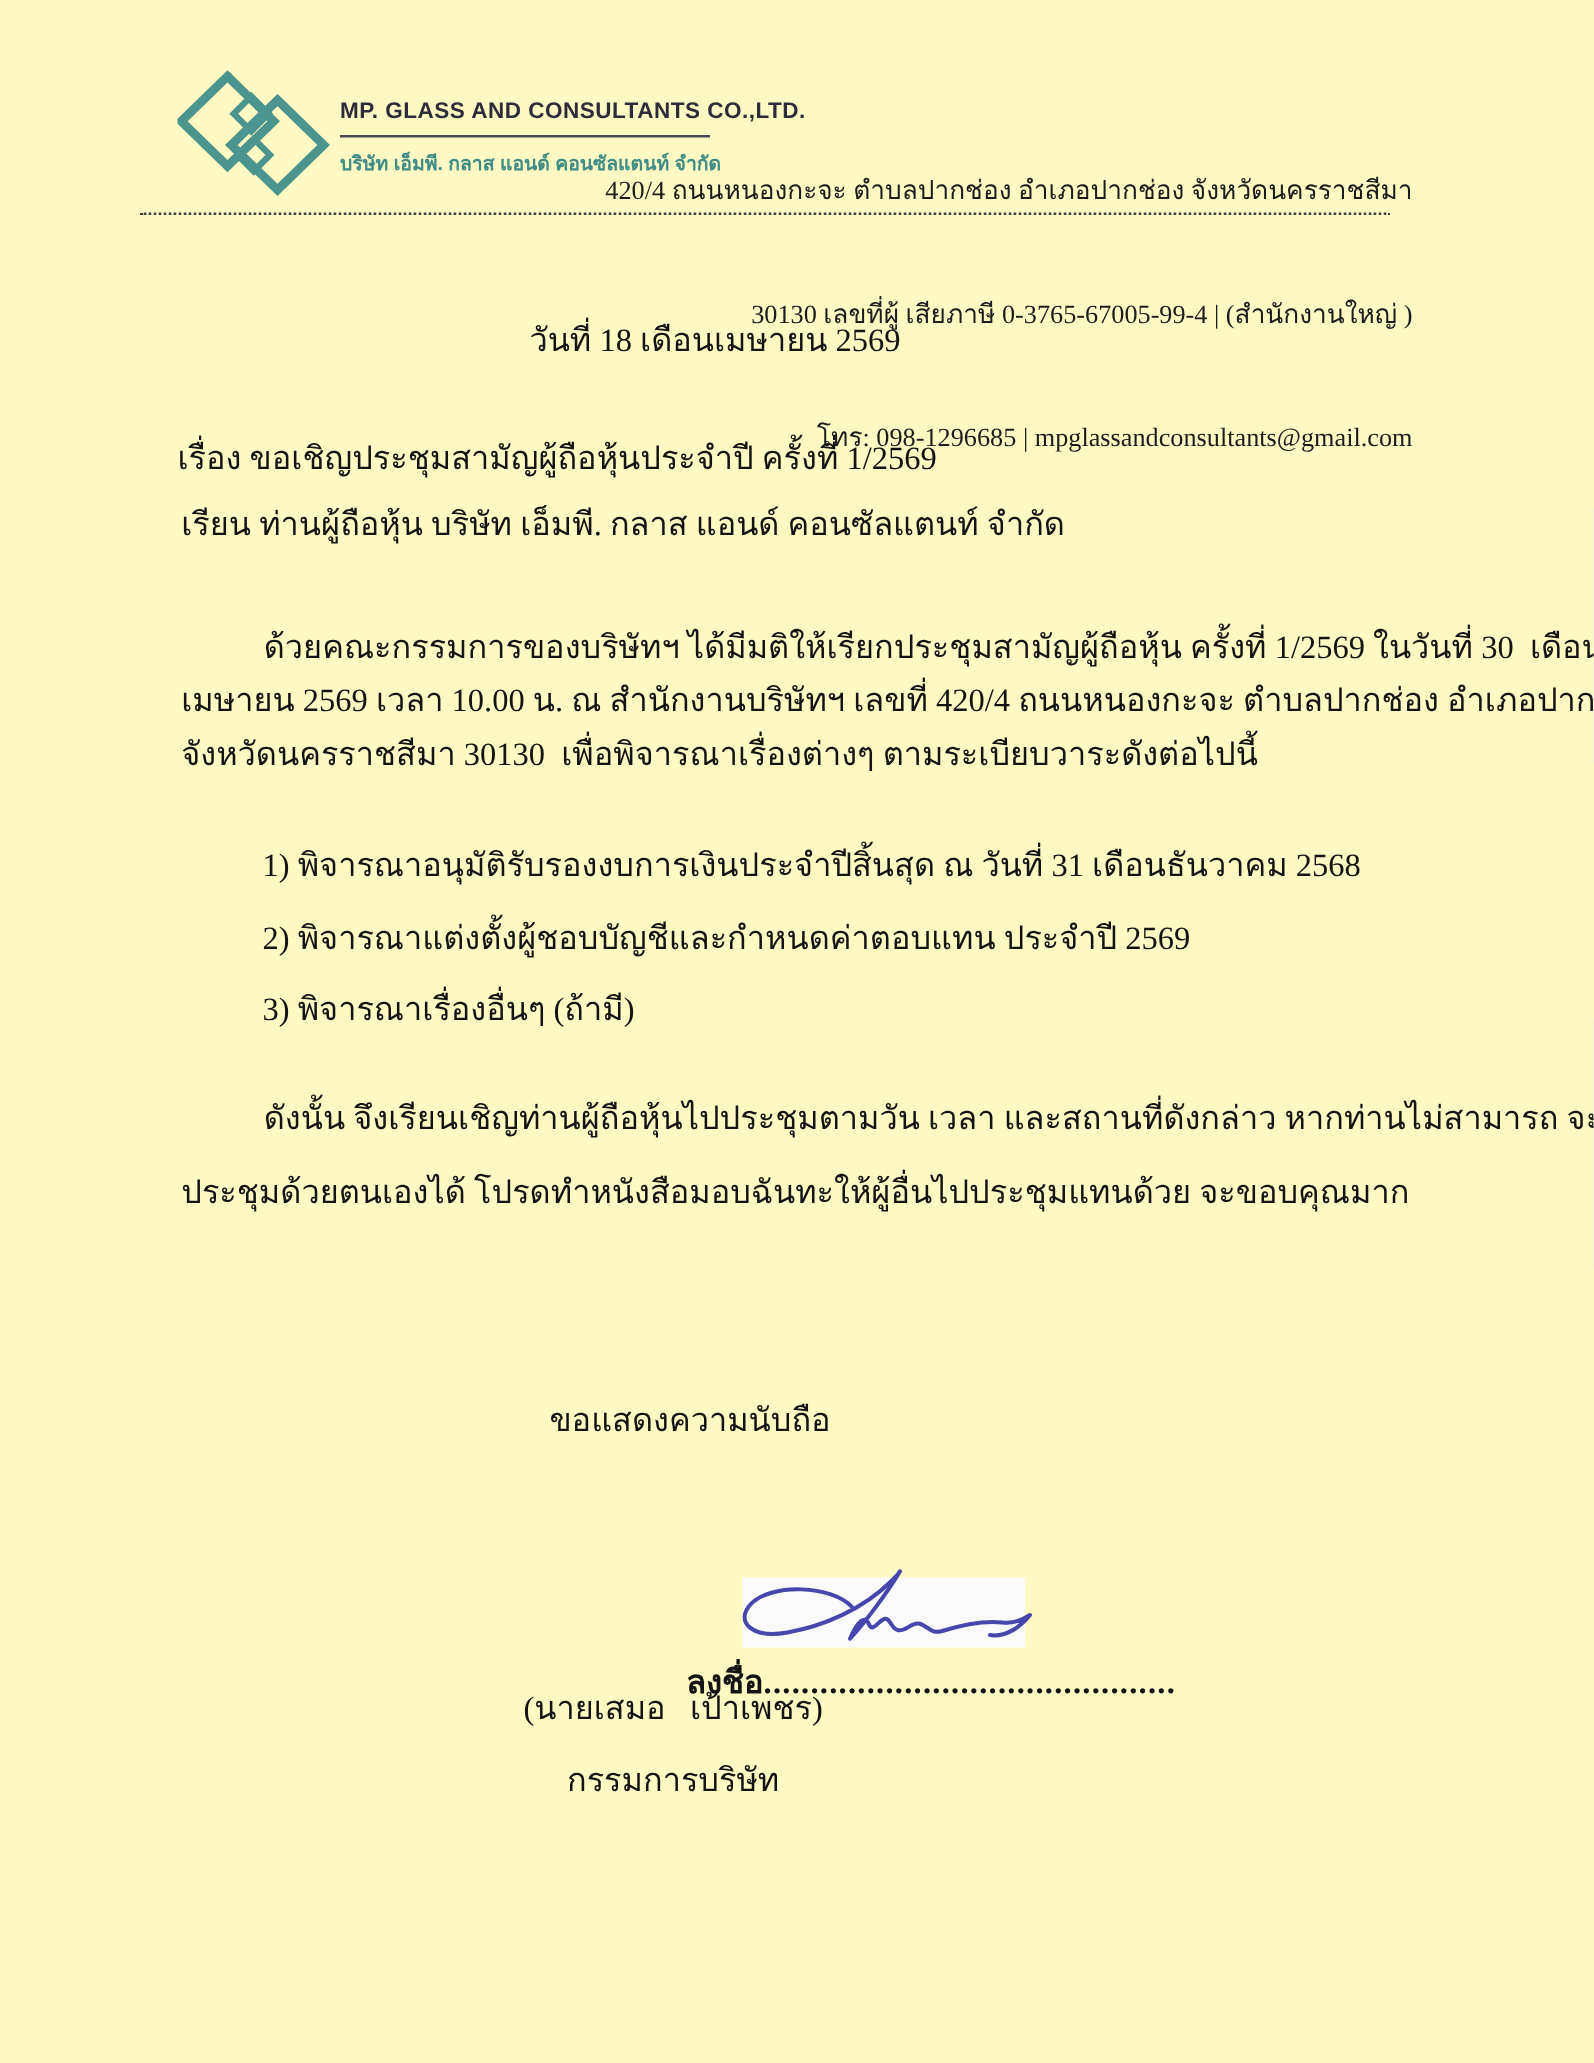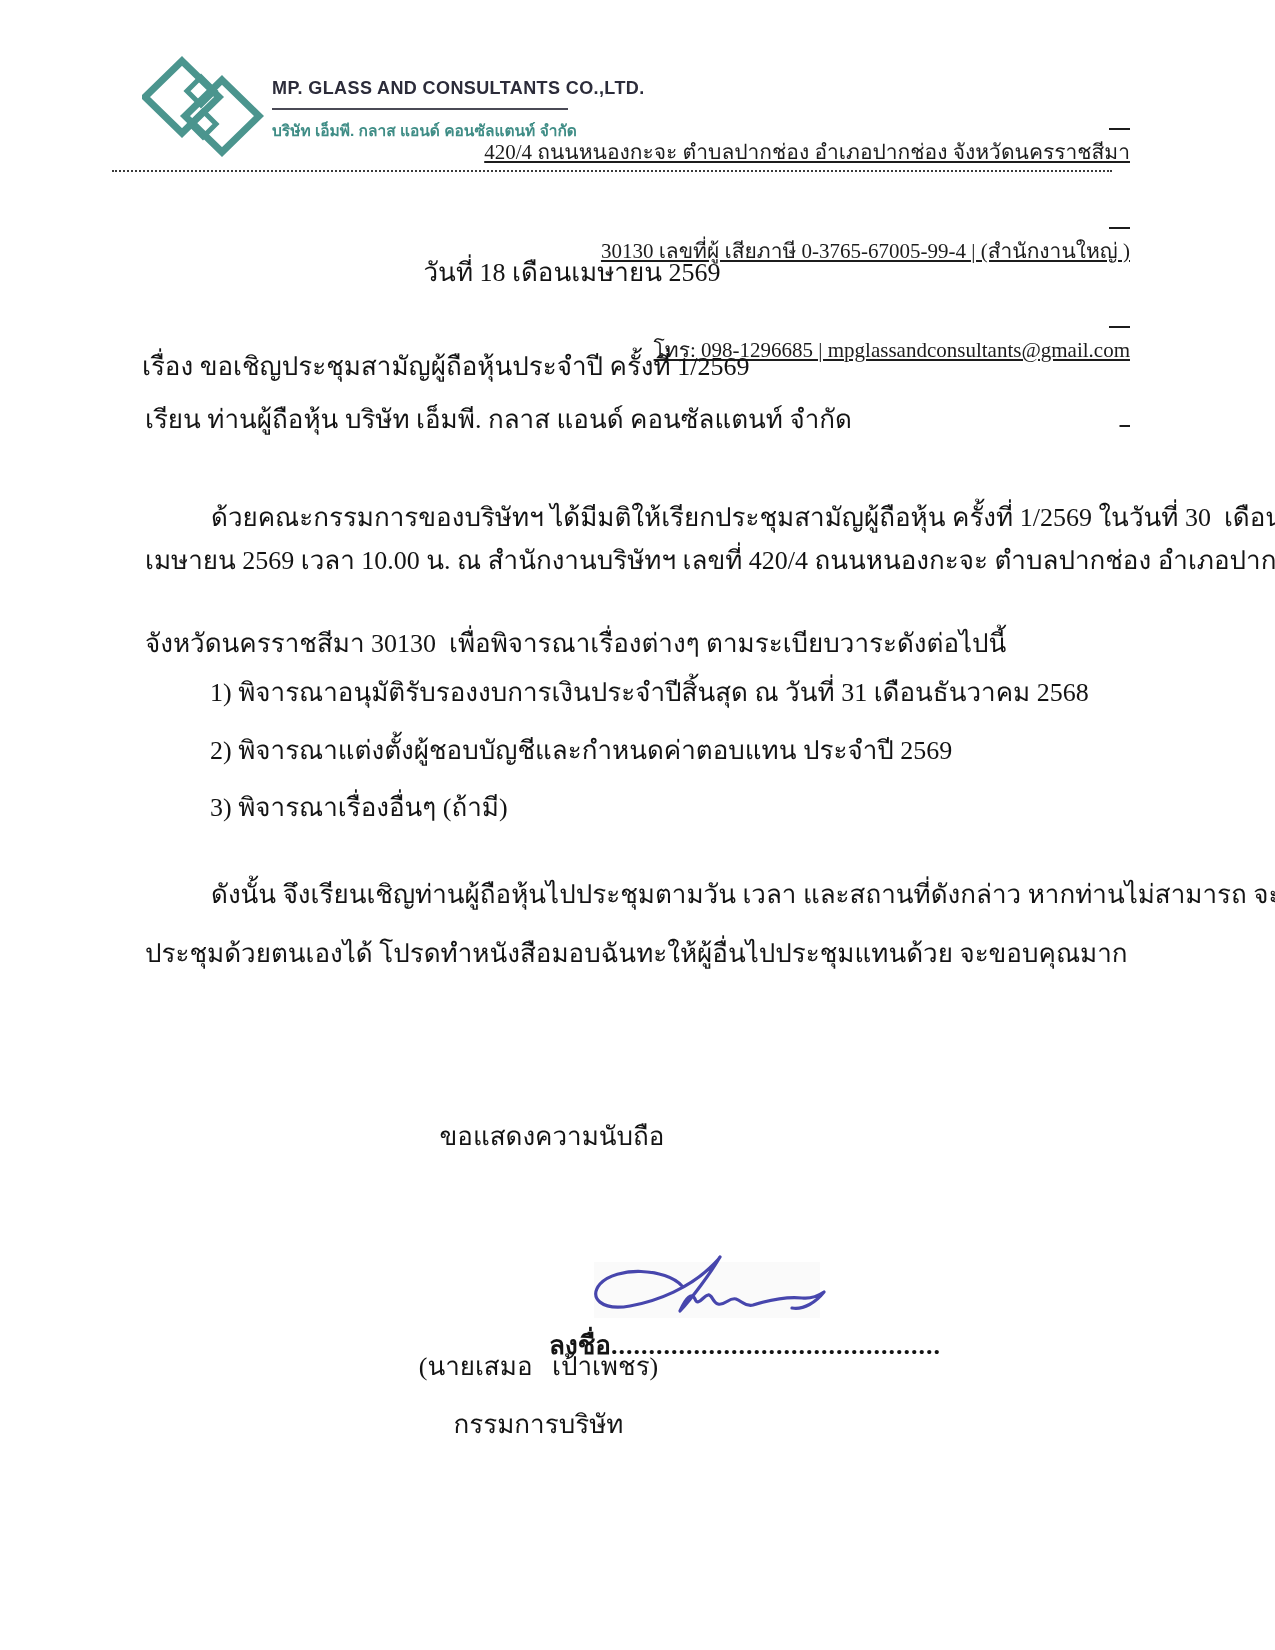--- a/index.html
+++ b/index.html
@@ -1,20 +1,20 @@
 <!DOCTYPE html>
 <html><head>
 <meta charset="utf-8">
 <style>
   html,body{margin:0;padding:0;background:#e8e8e8;}
   .page{
     position:relative;
     width:1275px;height:1650px;
     margin:0 auto;
-    background:#ffffff;
+    background:#fef9c3;
     overflow:hidden;
     font-family:"Liberation Serif","DejaVu Serif",serif;
     color:#141414;
   }
   .abs{position:absolute;}
   .tline{white-space:pre;font-size:26px;line-height:1.15;}
   
   .en-name{
     font-family:"Liberation Sans","DejaVu Sans",sans-serif;
     font-weight:bold;font-size:18px;letter-spacing:.4px;color:#2c2c3a;white-space:pre;
@@ -46,37 +46,37 @@
       <path d="M 80,24 L 117,60 L 80,96 L 43,60 Z" stroke-width="7"></path>
       <path d="M 59,21 L 73,35 L 59,49 L 45,35 Z" stroke-width="5"></path>
       <path d="M 61,55 L 74,68 L 61,81 L 48,68 Z" stroke-width="5"></path>
     </g>
   </svg>
 
   <div class="abs en-name" style="left:272px;top:78px;">MP. GLASS AND CONSULTANTS CO.,LTD.</div>
   <div class="abs en-underline" style="left:272px;top:100px;width:296px;height:8px;"></div>
   <div class="abs th-name" style="left:272px;top:118px;text-align:center;">บริษัท เอ็มพี. กลาส แอนด์ คอนซัลแตนท์ จำกัด</div>
 
-  <div class="abs addr" style="right:145px;top:70px;text-decoration:underline;">
+  <div class="abs addr" style="right:145px;top:70px;">
     <div>420/4 ถนนหนองกะจะ ตำบลปากช่อง อำเภอปากช่อง จังหวัดนครราชสีมา</div>
     <div>30130 เลขที่ผู้ เสียภาษี 0-3765-67005-99-4 | (สำนักงานใหญ่ )</div>
     <div>โทร: 098-1296685 | mpglassandconsultants@gmail.com</div>
   </div>
 
   <div class="abs dotted-rule" style="left:112px;top:162px;width:1000px;"></div>
 
   <div class="abs tline center-line" style="top:258px;padding-left:95px;box-sizing:border-box;">วันที่ 18 เดือนเมษายน 2569</div>
 
   <div class="abs tline" style="left:142px;top:352px;">เรื่อง ขอเชิญประชุมสามัญผู้ถือหุ้นประจำปี ครั้งที่ 1/2569</div>
 
   <div class="abs tline" style="left:145px;top:405px;">เรียน ท่านผู้ถือหุ้น บริษัท เอ็มพี. กลาส แอนด์ คอนซัลแตนท์ จำกัด</div>
 
   <div class="abs tline indent" style="left:145px;top:503px;">ด้วยคณะกรรมการของบริษัทฯ ได้มีมติให้เรียกประชุมสามัญผู้ถือหุ้น ครั้งที่ 1/2569 ในวันที่ 30  เดือน</div>
   <div class="abs tline" style="left:145px;top:546px;">เมษายน 2569 เวลา 10.00 น. ณ สำนักงานบริษัทฯ เลขที่ 420/4 ถนนหนองกะจะ ตำบลปากช่อง อำเภอปากช่อง</div>
-  <div class="abs tline" style="left:145px;top:589px;margin-top:40px;">จังหวัดนครราชสีมา 30130  เพื่อพิจารณาเรื่องต่างๆ ตามระเบียบวาระดังต่อไปนี้</div>
+  <div class="abs tline" style="left:145px;top:589px;">จังหวัดนครราชสีมา 30130  เพื่อพิจารณาเรื่องต่างๆ ตามระเบียบวาระดังต่อไปนี้</div>
 
   <div class="abs tline" style="left:210px;top:678px;">1) พิจารณาอนุมัติรับรองงบการเงินประจำปีสิ้นสุด ณ วันที่ 31 เดือนธันวาคม 2568</div>
   <div class="abs tline" style="left:210px;top:736px;">2) พิจารณาแต่งตั้งผู้ชอบบัญชีและกำหนดค่าตอบแทน ประจำปี 2569</div>
   <div class="abs tline" style="left:210px;top:793px;">3) พิจารณาเรื่องอื่นๆ (ถ้ามี)</div>
 
   <div class="abs tline indent" style="left:145px;top:880px;">ดังนั้น จึงเรียนเชิญท่านผู้ถือหุ้นไปประชุมตามวัน เวลา และสถานที่ดังกล่าว หากท่านไม่สามารถ จะไป</div>
   <div class="abs tline" style="left:145px;top:939px;">ประชุมด้วยตนเองได้ โปรดทำหนังสือมอบฉันทะให้ผู้อื่นไปประชุมแทนด้วย จะขอบคุณมาก</div>
 
   <div class="abs tline center-line" style="top:1122px;padding-left:55px;box-sizing:border-box;">ขอแสดงความนับถือ</div>
 

